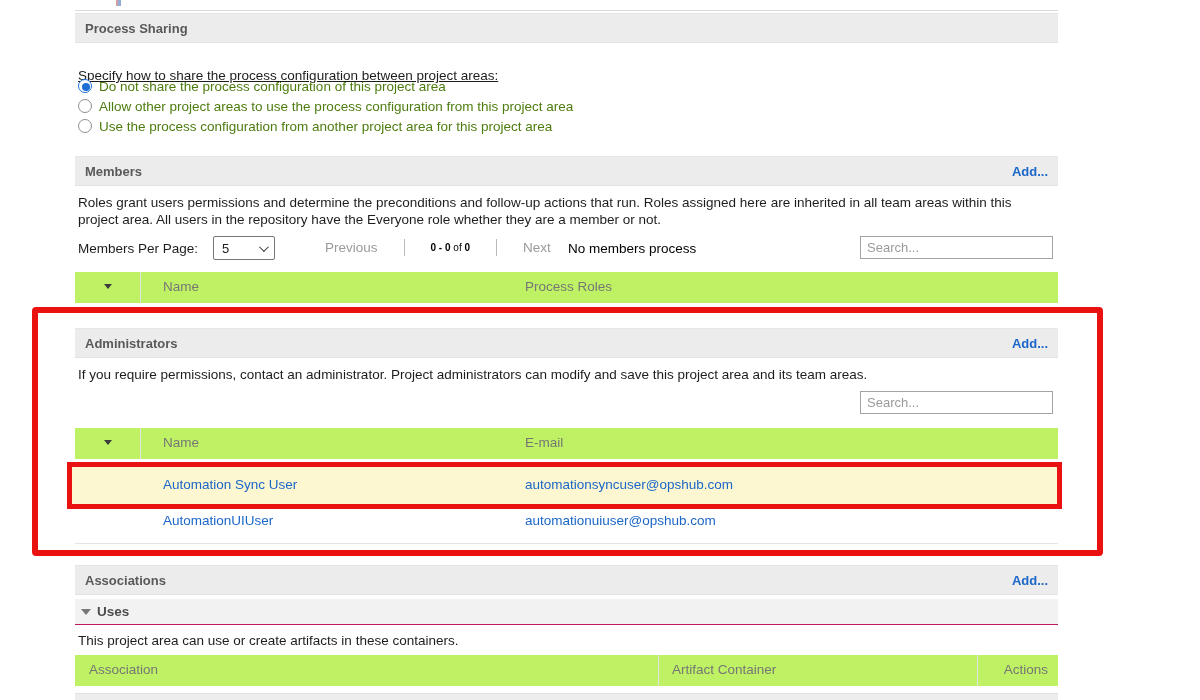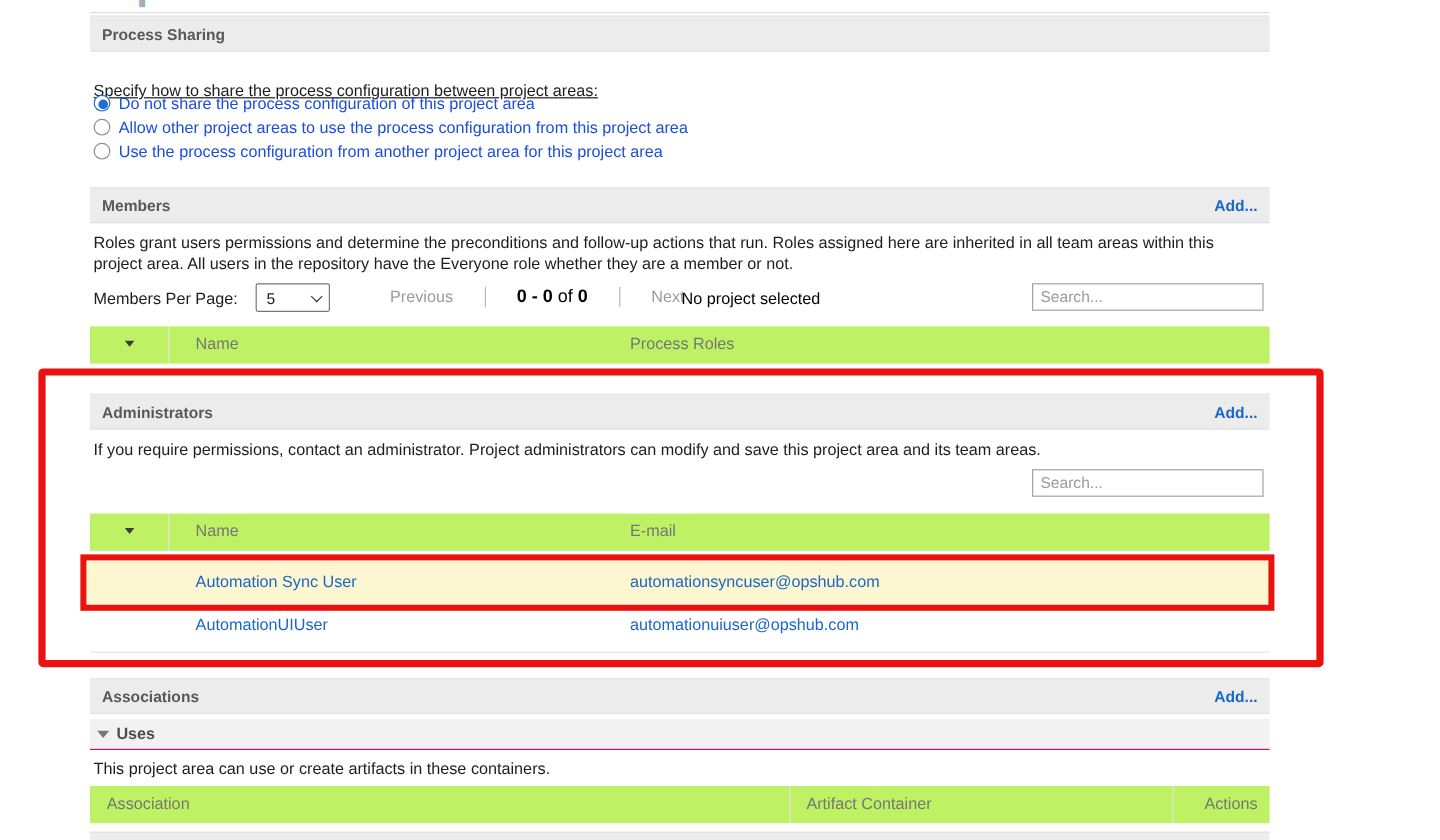--- a/index.html
+++ b/index.html
@@ -25,34 +25,34 @@
 
   .para { color:#1d1d1d; font-size:13.5px; line-height:17px; }
 
   
   .radio-row { display:flex; align-items:center; height:20px; }
   .radio { width:14px; height:14px; border-radius:50%; border:1px solid #8f8f8f;
     background:#fff; margin-right:7px; position:relative; flex:0 0 auto; }
   .radio.selected { border:1.5px solid #1d6fd6; }
   .radio.selected::after { content:""; position:absolute; left:2.5px; top:2.5px;
     width:8px; height:8px; border-radius:50%; background:#1d6fd6; }
-  .radio-label { font-size:13.5px; color:#1d4ed8; }
+  .radio-label { font-size:13.5px; color:#4d7c0f; }
 
   
   .ctl-label { color:#1d1d1d; font-size:13.5px; }
   .select { left:213px; width:62px; height:24px; border:1px solid #767676; border-radius:2px;
     background:#fff; display:flex; align-items:center; justify-content:space-between;
     padding:0 8px; cursor:pointer; }
   .select .chev { width:7px; height:7px; border-right:1.7px solid #3a3a3a;
     border-bottom:1.7px solid #3a3a3a; transform:rotate(45deg) translateY(-2px); }
   .pager { display:flex; align-items:center; gap:26px;justify-content:space-between; }
   .pager .dim { color:#9b9b9b; font-size:13.5px; cursor:pointer; }
   .vsep { width:1px; height:17px; background:#b9b9b9; display:inline-block; }
   .range b { font-weight:bold; color:#000; }
-  .range { color:#000; font-size:15px; }
+  .range { color:#000; font-size:10px; }
 
   .search { width:193px; height:23px; border:1px solid #a3a3a3; background:#fff;
     font-family:"Liberation Sans", sans-serif; font-size:13px; color:#333; padding:0 6px; }
   .search::placeholder { color:#9b9b9b; }
 
   
   .thead { left:75px; width:983px; height:31px; background:#bef264; }
   .thead .caret { position:absolute; left:29px; top:12px; width:0; height:0;
     border-left:4px solid transparent; border-right:4px solid transparent;
     border-top:5px solid #3c3c3c; cursor:pointer; }
@@ -117,21 +117,21 @@
     <span>5</span>
     <span class="chev"></span>
   </div>
   <div class="abs pager" style="left:325px; top:239px;">
     <span class="dim">Previous</span>
     <span class="vsep"></span>
     <span class="range"><b>0 - 0</b>&nbsp;<span>of</span>&nbsp;<b>0</b></span>
     <span class="vsep"></span>
     <span class="dim">Next</span>
   </div>
-  <div class="abs" style="left:568px; top:241px; font-size:13.5px; color:#000;">No project selected</div>
+  <div class="abs" style="left:568px; top:241px; font-size:13.5px; color:#000;">No members process</div>
   <input class="abs search" style="left: 860px; top: 236px;" placeholder="Search...">
 
   <div class="abs thead" style="top:272px;">
     <span class="caret"></span>
     <span class="divider" style="left:65px;"></span>
     <span class="th" style="left:88px;">Name</span>
     <span class="th" style="left:450px;">Process Roles</span>
   </div>
 
   <div class="abs red-outline" style="left:32px; top:307px; width:1071px; height:249px;"></div>

